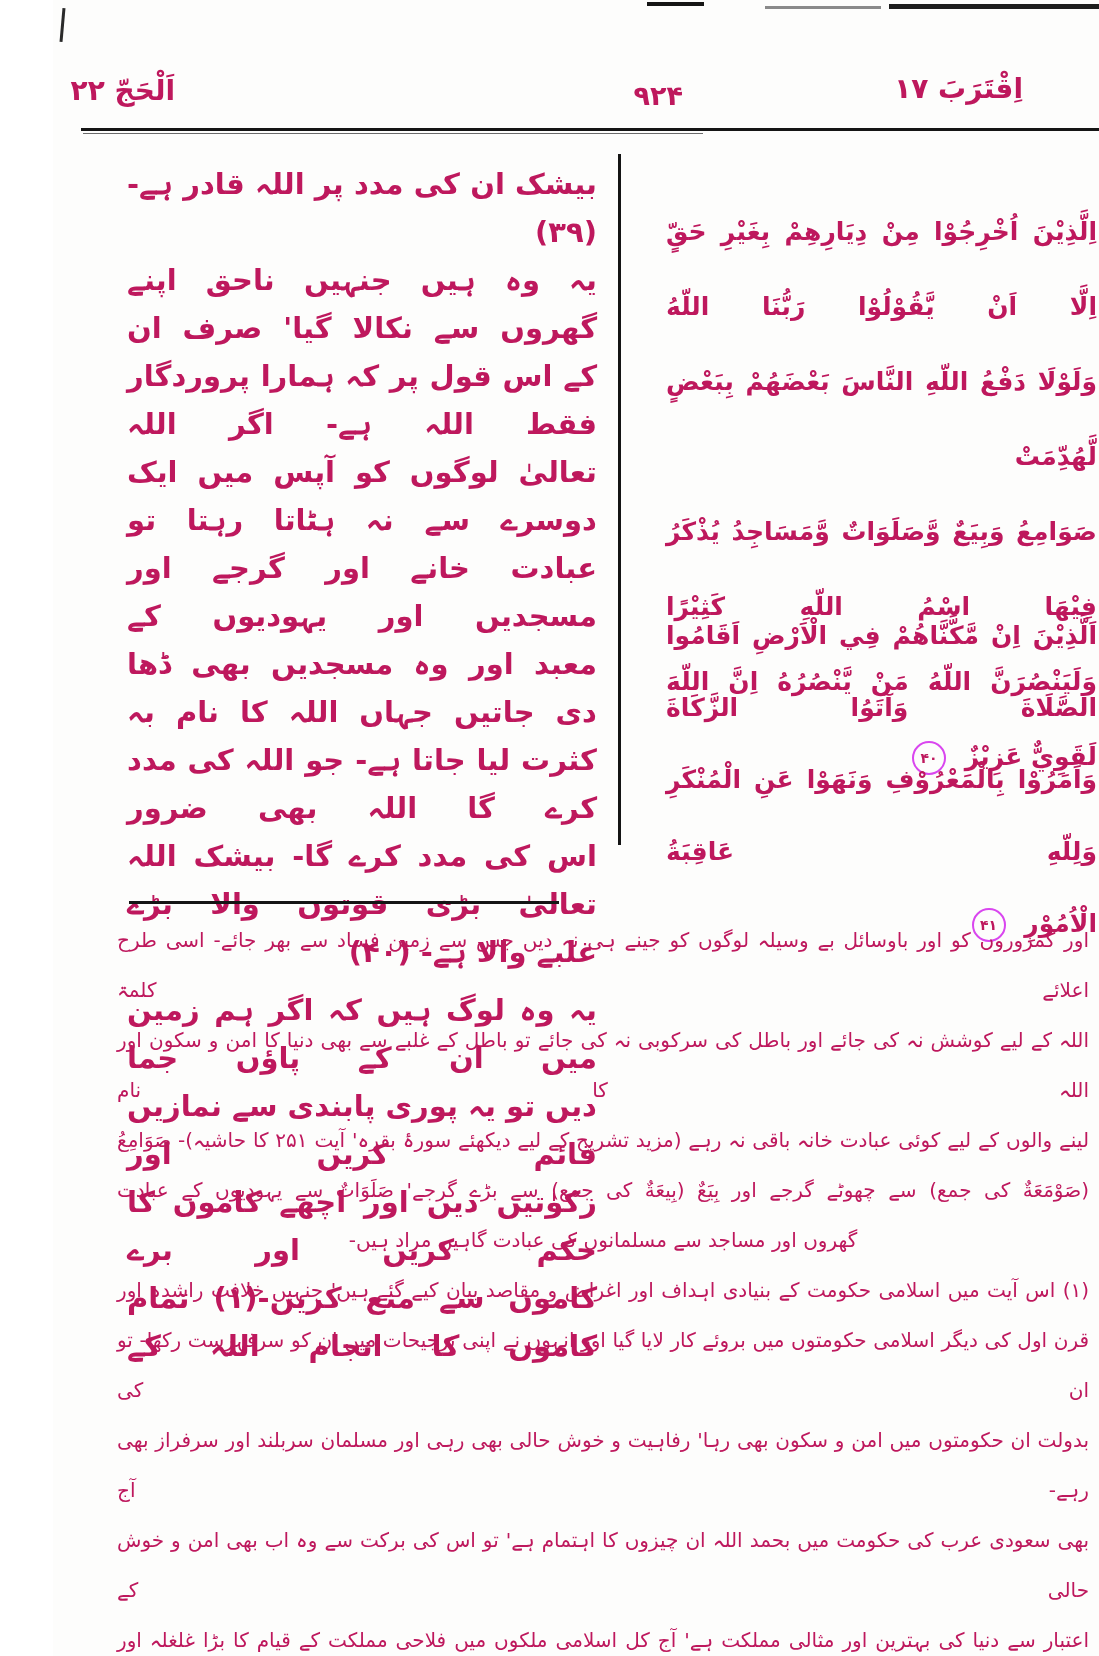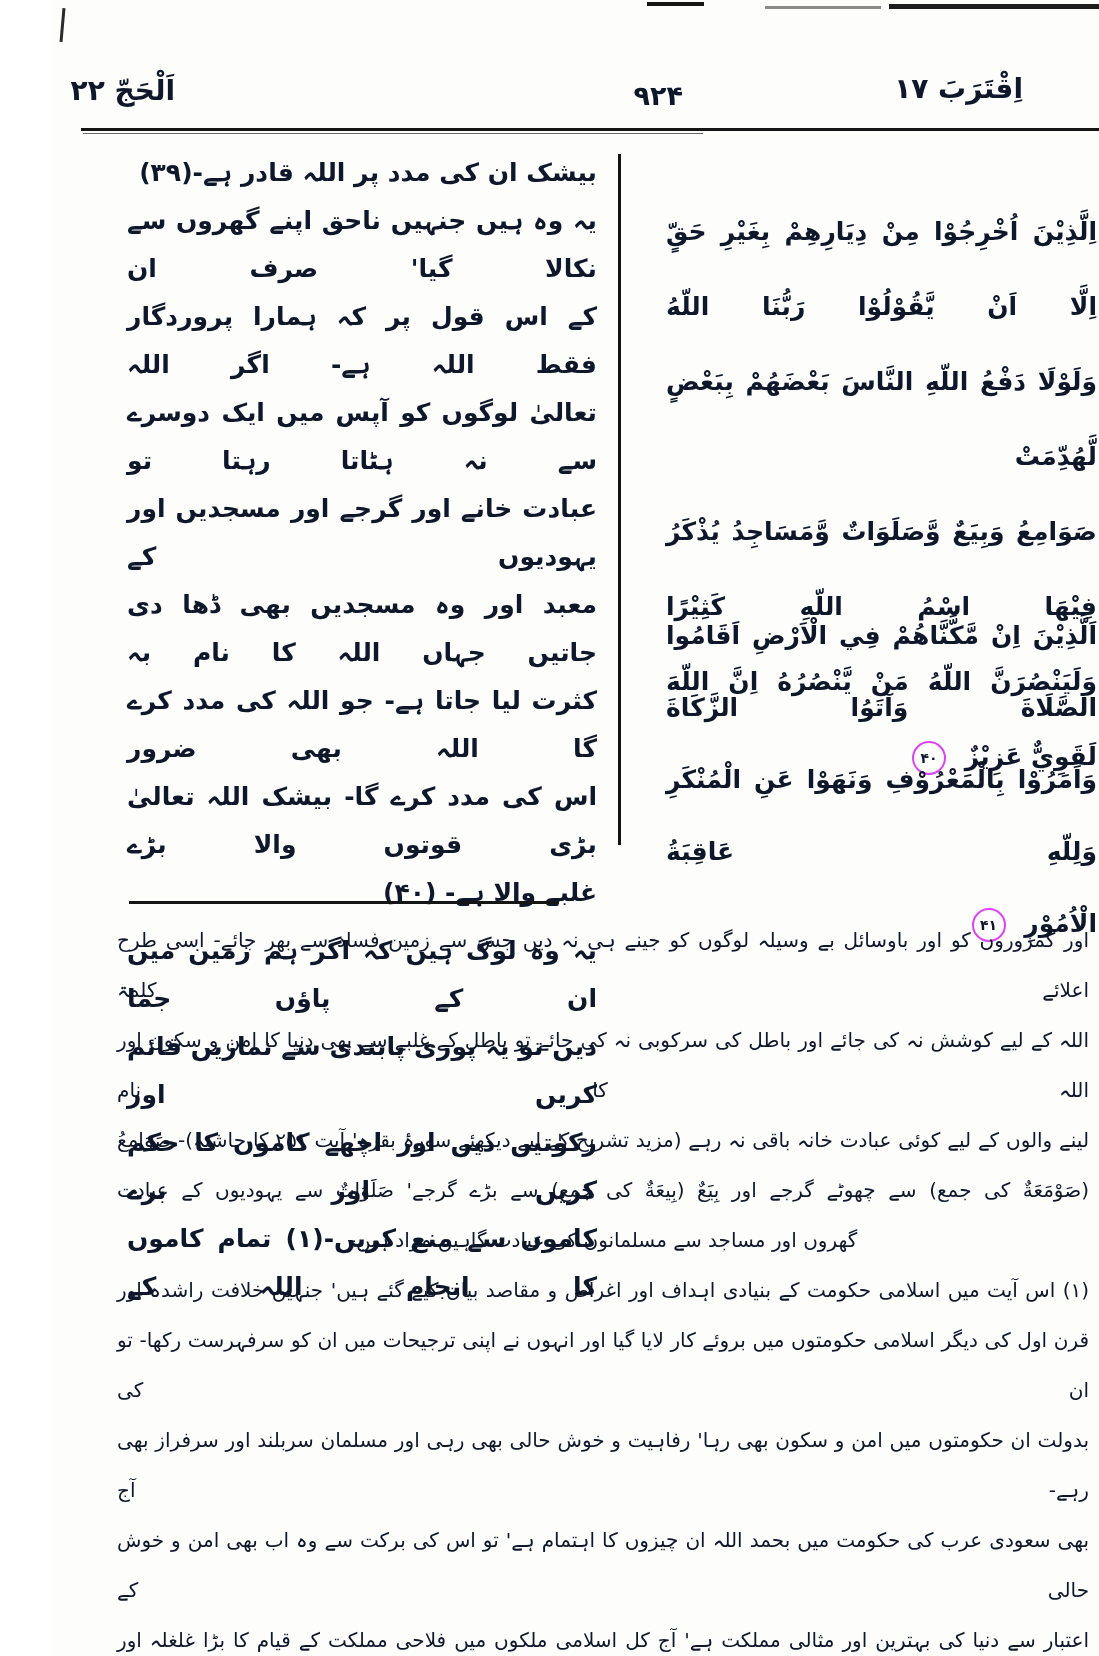--- a/index.html
+++ b/index.html
@@ -1,42 +1,42 @@
 <!DOCTYPE html>
 <html lang="ur" dir="rtl"><head>
 <meta charset="utf-8">
 <style>
   html,body{margin:0;padding:0;background:#ffffff;}
   .page{
     position:relative;
     width:1046px;height:1656px;
     background:#fdfdfc;
     font-family:"DejaVu Sans", sans-serif;
-    color:#0f172a;
+    color:#be185d;
     direction:rtl;
     overflow:hidden;
   }
   
   .tick-tl{position:absolute;left:8px;top:8px;width:3px;height:34px;background:#2a2a2a;transform:rotate(5deg);}
   .tr1{position:absolute;left:594px;top:2px;width:57px;height:4px;background:#151515;}
   .tr2{position:absolute;left:712px;top:6px;width:116px;height:3px;background:#8a8a8a;}
   .tr3{position:absolute;left:836px;top:4px;width:263px;height:5px;background:#1d1d1d;}
   
   .hdr{position:absolute;font-weight:700;white-space:nowrap;}
   .hdr-surah{right:924px;left:auto;top:74px;font-size:28px;}
   .hdr-page{left:470px;top:80px;width:160px;font-size:27px;}
   .hdr-juz{right:76px;top:72px;font-size:28px;}
   .hdr-rule{position:absolute;left:28px;top:128px;width:1044px;height:3px;background:#151515;}
   .hdr-rule2{position:absolute;left:30px;top:133px;width:620px;height:1px;background:#6b6b6b;}
   
   .vdiv{position:absolute;left:565px;top:154px;width:3px;height:691px;background:#141414;}
   
   .urdu-col{
-    position:absolute;left:74px;top:149px;width:470px;
-    font-size:25px;line-height:48px;font-weight:700;
+    position:absolute;left:74px;top:160px;width:470px;
+    font-size:29px;line-height:48px;font-weight:700;
   }
   .uline{text-align:justify;text-align-last:justify;}
   .uline.short{text-align-last:right;}
   .uline.gap{margin-top:10px;}
   
   .arabic-col{
     position:absolute;left:566px;width:478px;
     font-size:25px;line-height:75px;font-weight:700;
   }
   .v40{top:194px;}

